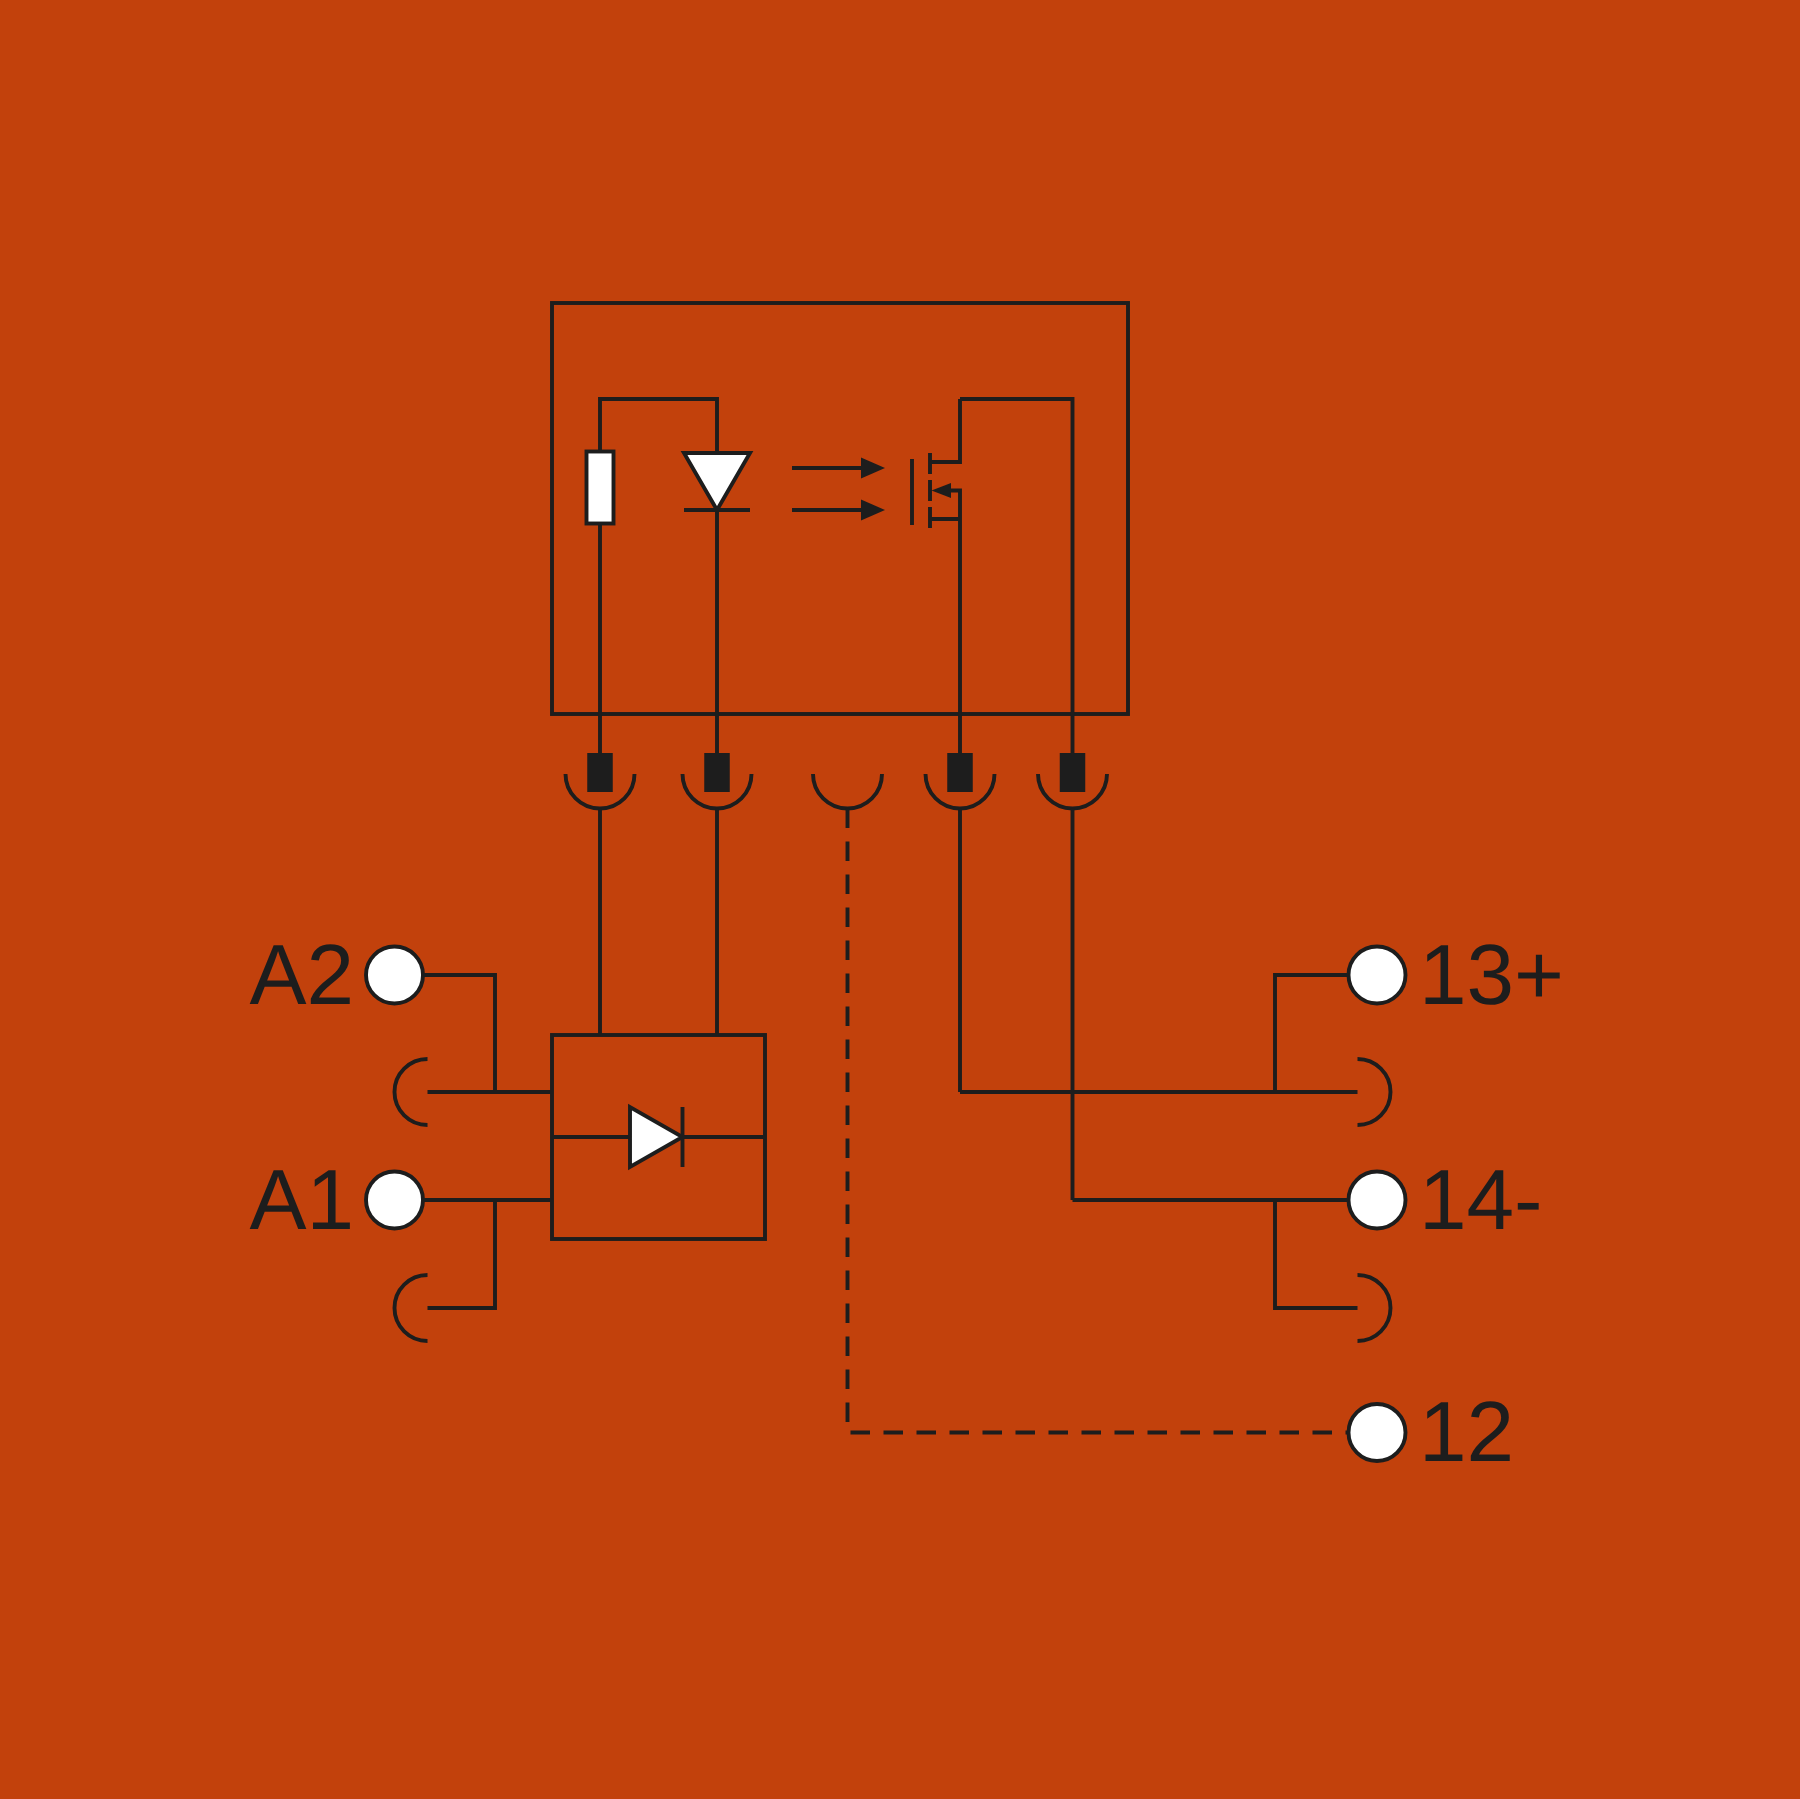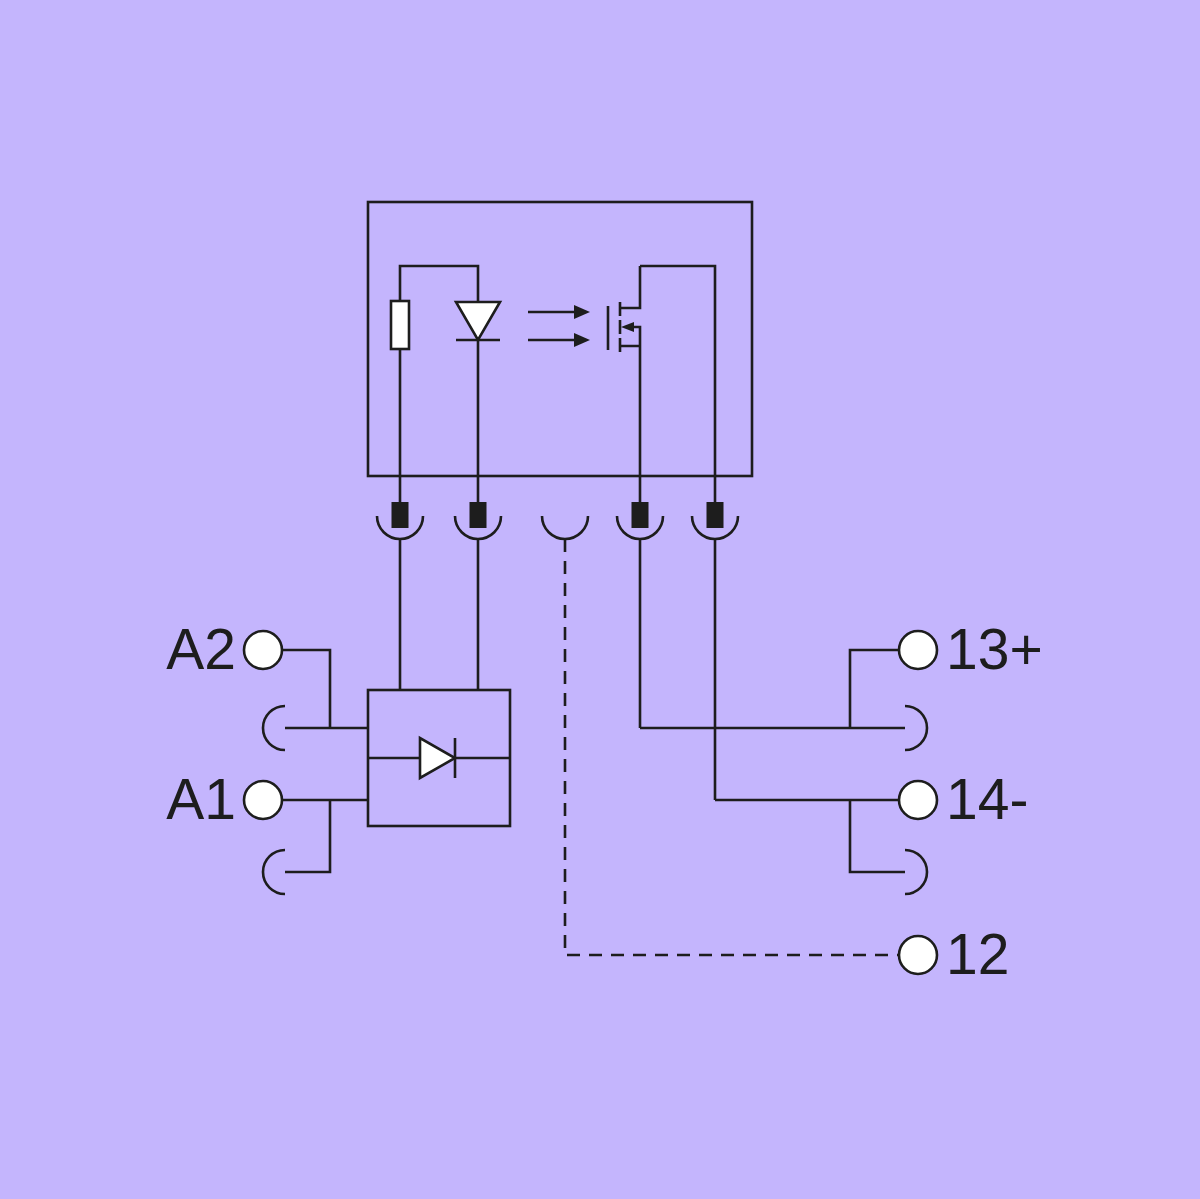--- a/index.html
+++ b/index.html
@@ -3,21 +3,21 @@
 <meta charset="utf-8">
 <style>
   html, body {
     margin: 0;
     padding: 0;
     background: #ffffff;
   }
   .page {
     width: 1200px;
     height: 1199px;
-    background: #c4b5fd;
+    background: #c2410c;
     position: relative;
     overflow: hidden;
   }
   svg {
     display: block;
   }
   svg text {
     font-family: "Liberation Sans", sans-serif;
     font-size: 57px;
     font-weight: 400;

